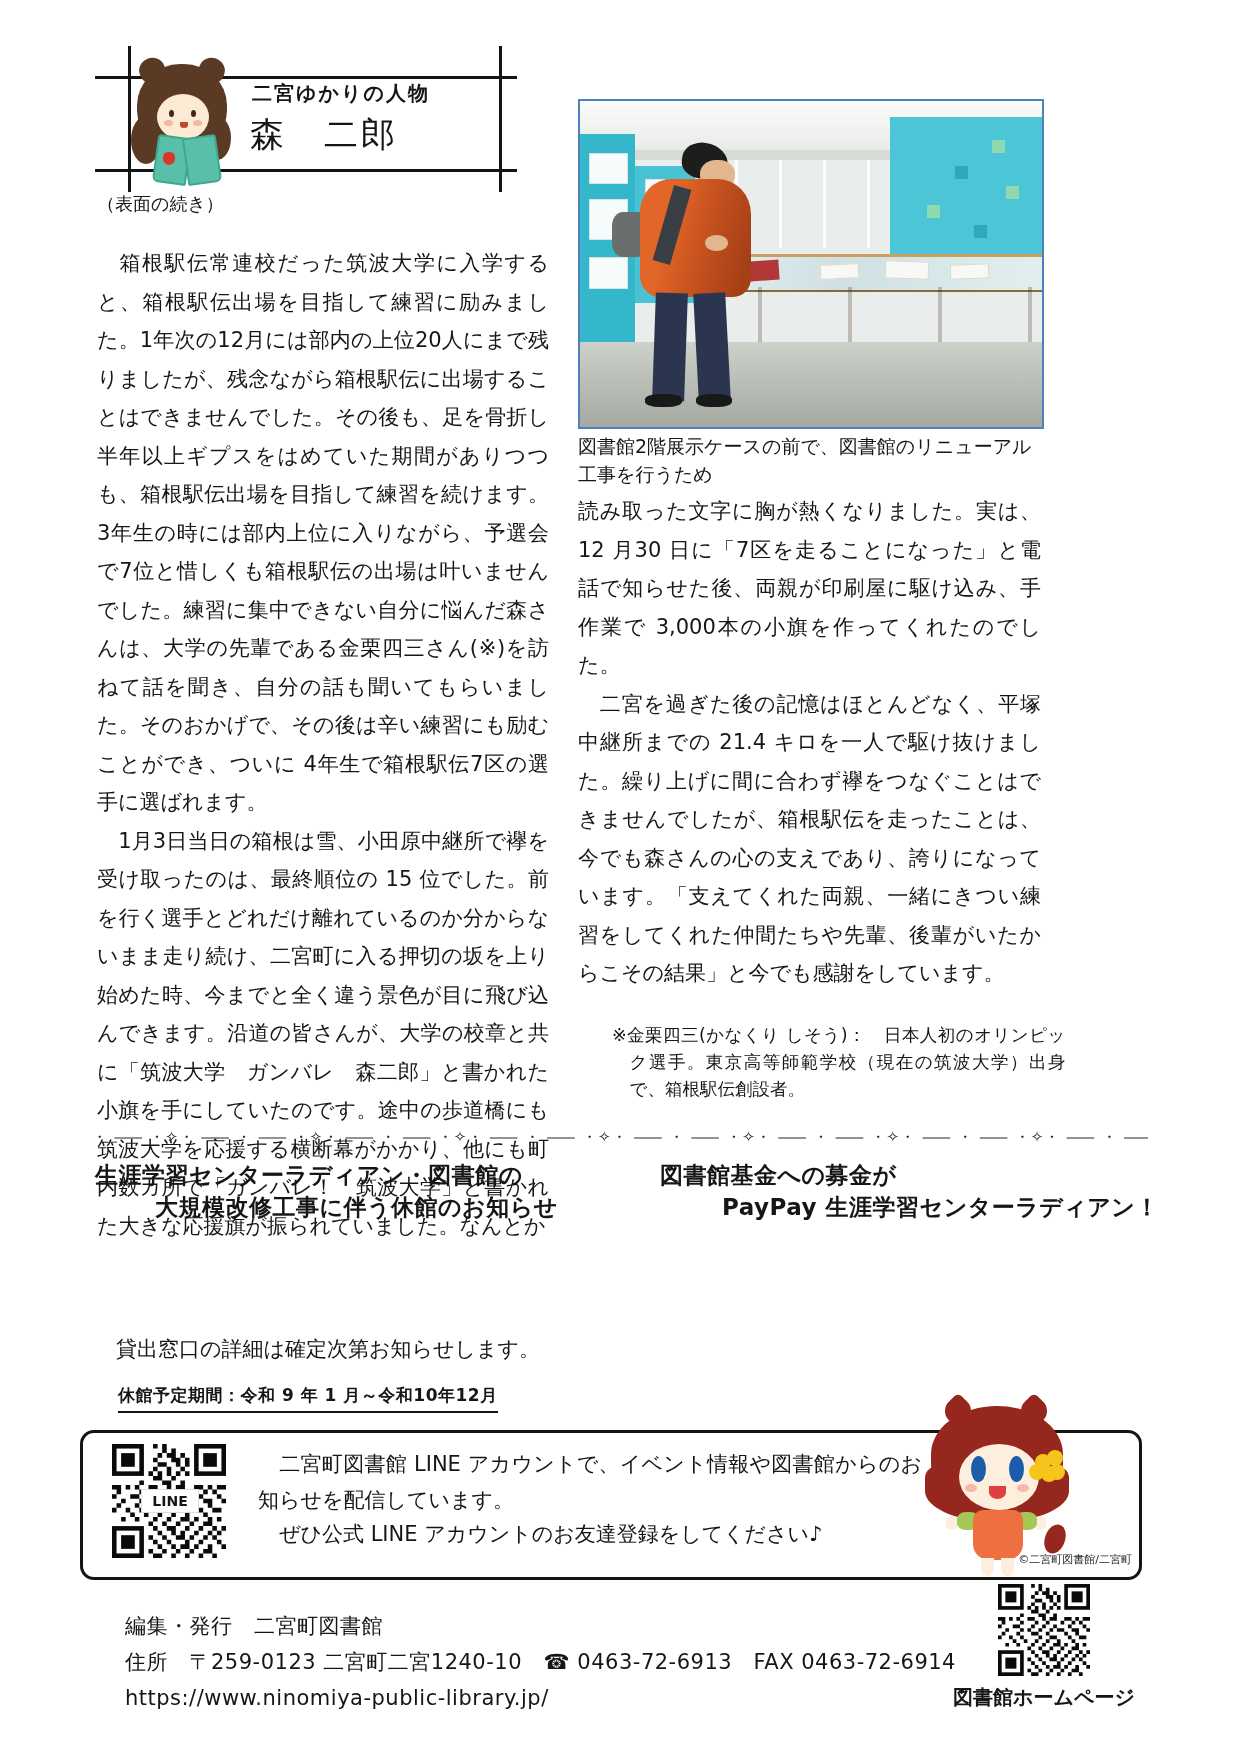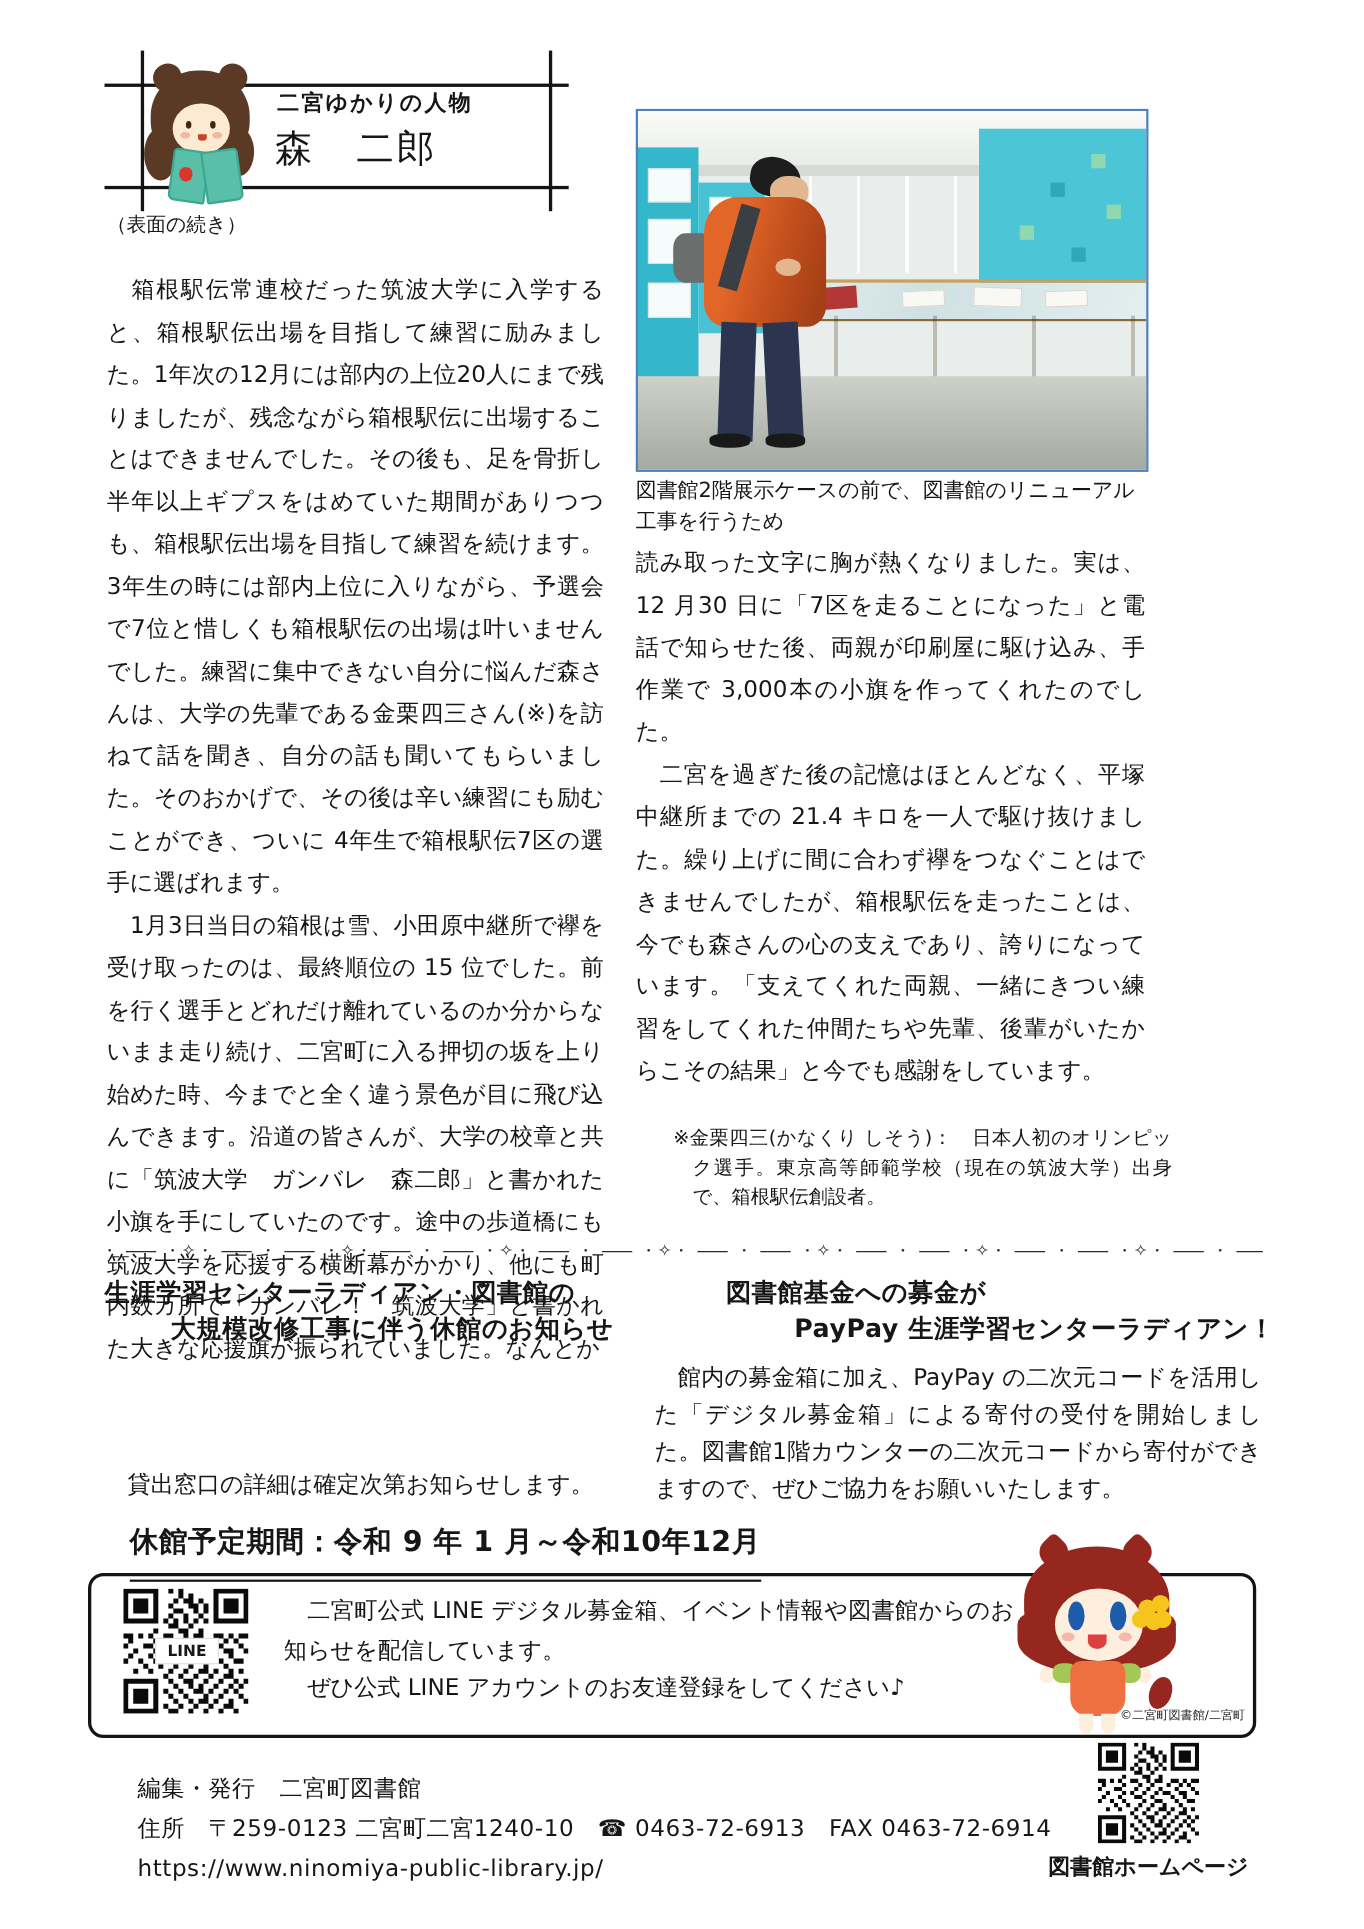--- a/index.html
+++ b/index.html
@@ -79,22 +79,22 @@
   
   .divider{position:absolute;left:92px;top:1126px;width:1056px;height:22px;font-size:15px;color:#2a2a2a;
            letter-spacing:1px;white-space:nowrap;overflow:hidden;}
 
   
   .ntitle{font-size:23px;font-weight:800;letter-spacing:.5px;}
   .closure-t1{position:absolute;left:95px;top:1160px;}
   .closure-t2{position:absolute;left:155px;top:1192px;}
   .closure-body{position:absolute;left:95px;top:1236px;width:456px;font-size:21px;line-height:32.5px;text-align:justify;}
   .closure-body2{position:absolute;left:95px;top:1333px;width:456px;font-size:21px;line-height:32.5px;}
-  .closure-period{position:absolute;left:118px;top:1384px;font-size:26px;font-weight:800;
-      border-bottom:2.5px solid #141414;padding-bottom:17px;letter-spacing:.5px;}
+  .closure-period{position:absolute;left:118px;top:1384px;font-size:17px;font-weight:800;
+      border-bottom:2.5px solid #141414;padding-bottom:4px;letter-spacing:.5px;}
   .paypay-t1{position:absolute;left:660px;top:1160px;}
   .paypay-t2{position:absolute;left:722px;top:1192px;}
   .paypay-body{position:absolute;left:595px;top:1236px;width:552px;font-size:21px;line-height:33.5px;text-align:justify;}
 
   
   .line-box{position:absolute;left:80px;top:1430px;width:1056px;height:144px;border:3px solid #141414;border-radius:14px;}
   .qr{position:absolute;}
   .qr svg{width:100%;height:100%;display:block;}
   .qr-line{left:112px;top:1444px;width:114px;height:114px;}
   .qr-line-label{position:absolute;left:141px;top:1489px;width:56px;height:22px;background:#fff;
@@ -232,30 +232,29 @@
 
   <div class="divider">・ ⸺ ・✧・ ⸺ ・ ⸺ ・✧・ ⸺ ・ ⸺ ・✧・ ⸺ ・ ⸺ ・✧・ ⸺ ・ ⸺ ・✧・ ⸺ ・ ⸺ ・✧・ ⸺ ・ ⸺ ・✧・ ⸺ ・ ⸺ ・✧・ ⸺ ・</div>
 
   <div class="ntitle closure-t2">大規模改修工事に伴う休館のお知らせ</div>
   <div class="ntitle closure-t1">生涯学習センターラディアン・図書館の</div>
   <div class="closure-body2">　貸出窓口の詳細は確定次第お知らせします。</div>
   <div class="closure-period">休館予定期間：令和 9 年 1 月～令和10年12月</div>
 
   <div class="ntitle paypay-t1">図書館基金への募金が</div>
   <div class="ntitle paypay-t2">PayPay 生涯学習センターラディアン！</div>
-  <div class="paypay-body">　館内の募金箱に加え、PayPay の二次元コードを活用した「デジタル募金箱」による寄付の受付を開始しました。図書館1階カウンターの二次元コードから寄付ができますので、ぜひご協力をお願いいたします。</div>
 
   <div class="line-box"></div>
   <div class="qr qr-line">
     <svg viewBox="0 0 25 25">
         <use href="#qr-symbol"></use>
       </svg>
   </div>
   <div class="qr-line-label">LINE</div>
-  <div class="line-text">　二宮町公式 LINE デジタル募金箱、イベント情報や図書館からのお知らせを配信しています。</div>
+  <div class="line-text">　二宮町図書館 LINE アカウントで、イベント情報や図書館からのお知らせを配信しています。</div>
   <div class="line-text2">　ぜひ公式 LINE アカウントのお友達登録をしてください♪</div>
   <div class="mascot-credit">©二宮町図書館/二宮町</div>
 
   <div class="m-girl">
     <div class="mg-ear mg-ear-l"></div>
     <div class="mg-ear mg-ear-r"></div>
     <div class="mg-hair"></div>
     <div class="mg-hairb"></div>
     <div class="mg-tail"></div>
     <div class="mg-face"></div>

